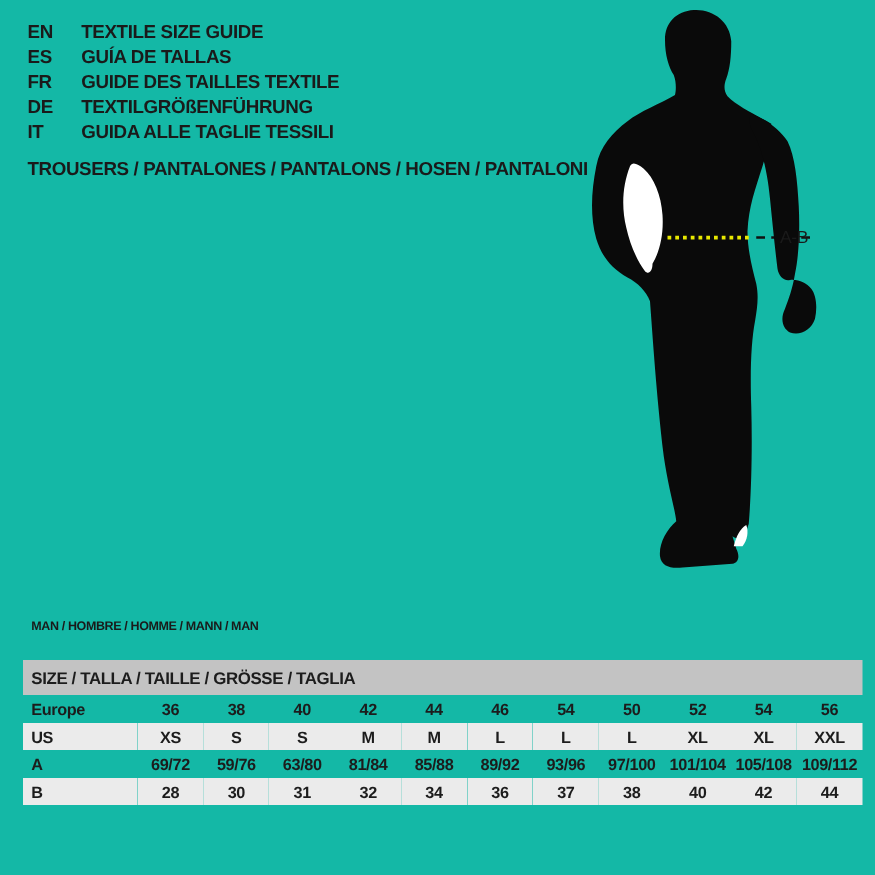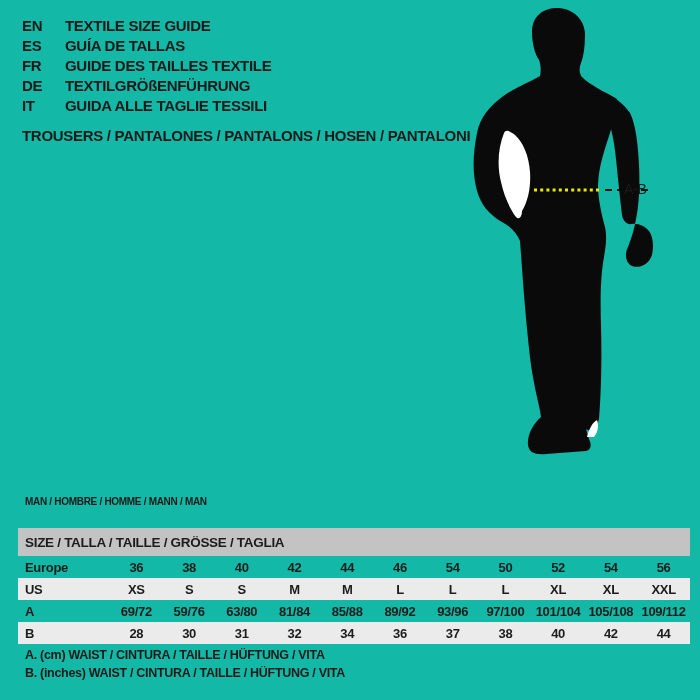--- a/index.html
+++ b/index.html
@@ -198,18 +198,14 @@
       <td>36</td>
       <td>37</td>
       <td>38</td>
       <td>40</td>
       <td>42</td>
       <td>44</td>
     </tr>
   </tbody>
     </table>
 
-  <div class="notes">
-    <div>A. (cm) WAIST / CINTURA / TAILLE / HÜFTUNG / VITA</div>
-    <div>B. (inches) WAIST / CINTURA / TAILLE / HÜFTUNG / VITA</div>
-  </div>
 
 </div>
 
 </body></html>

